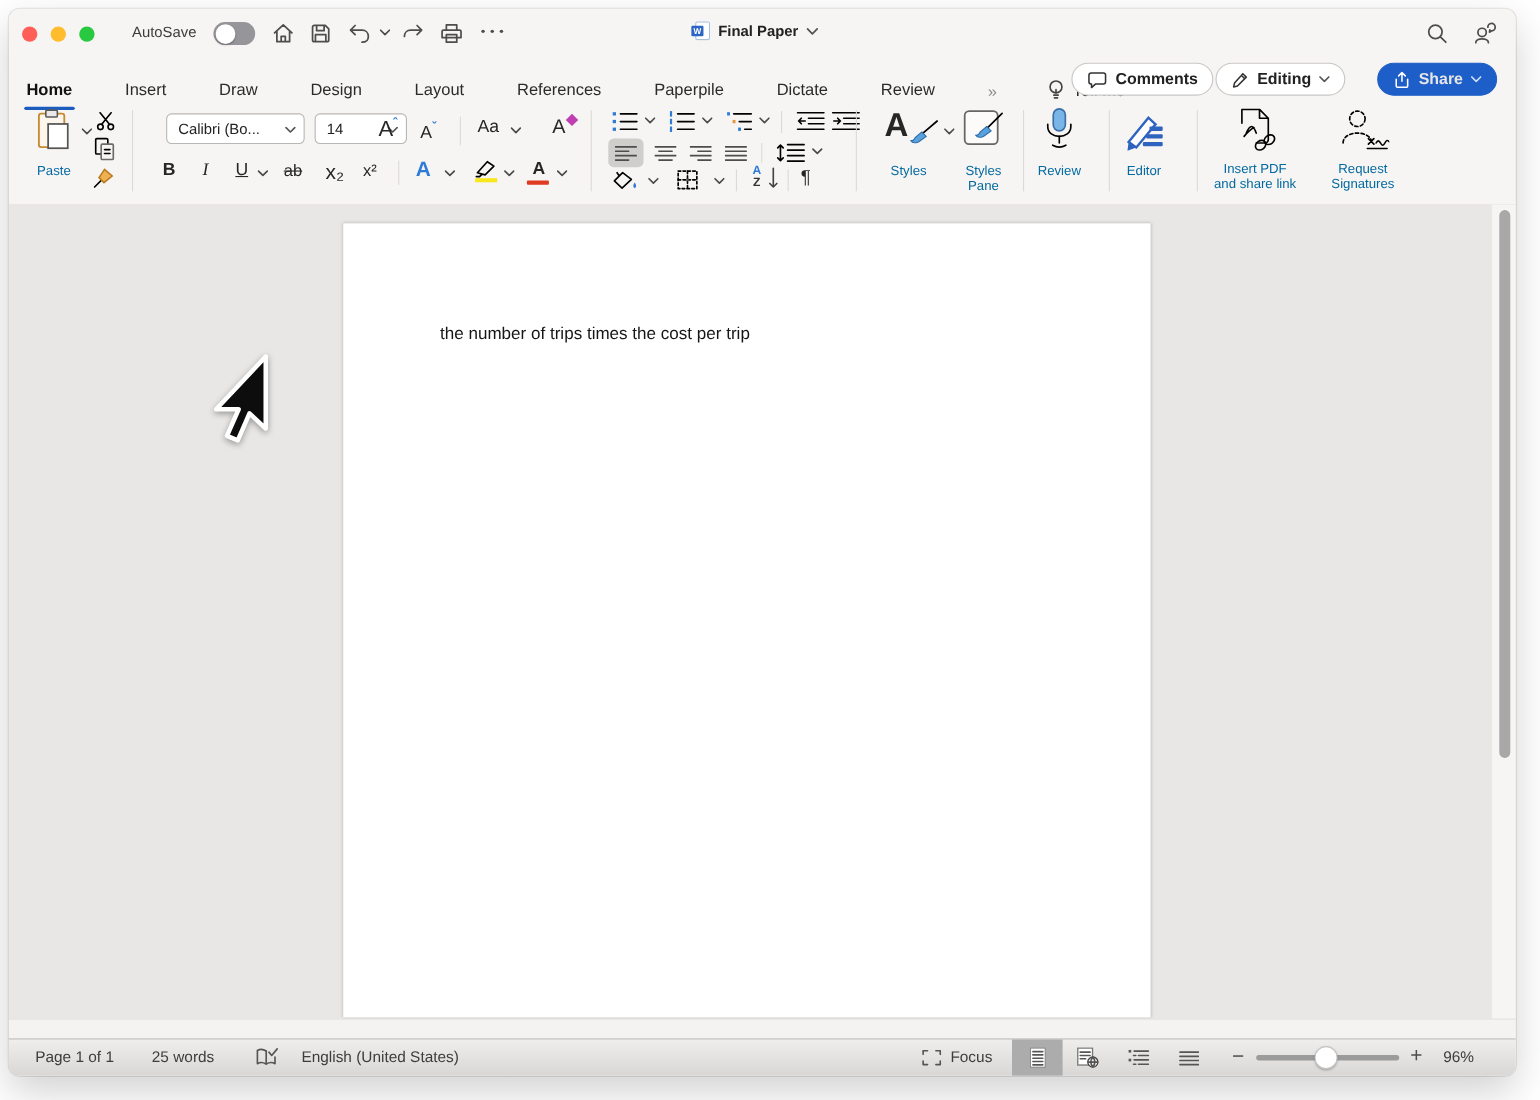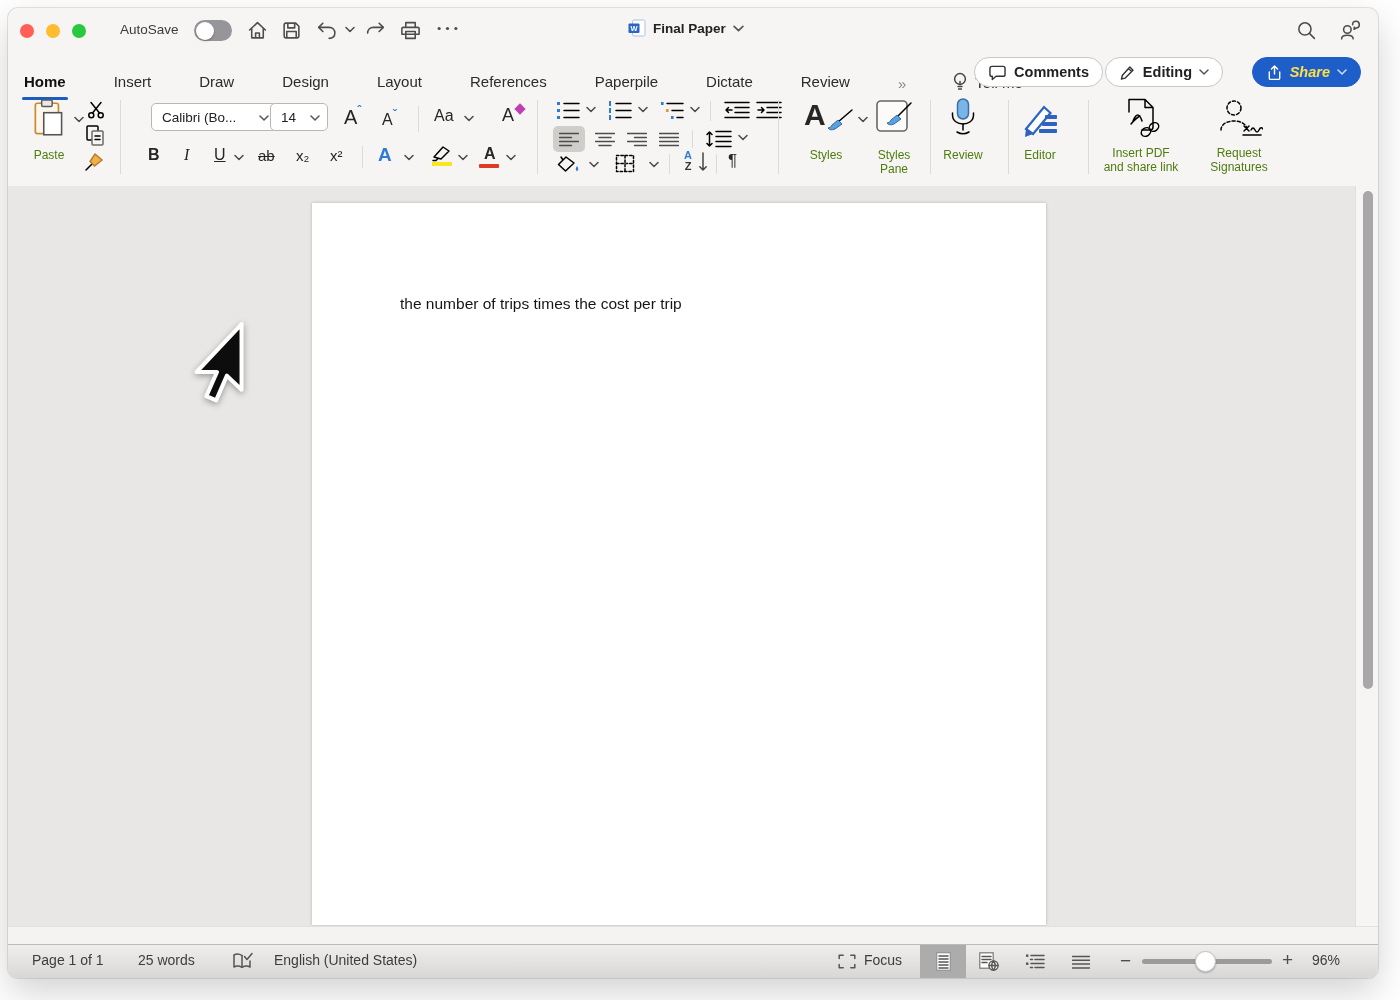--- a/index.html
+++ b/index.html
@@ -21,27 +21,27 @@
   
   .tabrow{position:absolute;left:0;top:42px;right:0;height:42px;}
   .tabs{position:absolute;left:16px;top:0;height:42px;display:flex;align-items:flex-end;gap:48px;font-size:15px;color:#2b2b2b;}
   .tab{position:relative;padding:2px 0;cursor:default;}
   .tab.active{font-weight:700;color:#111;}
   .tab.active .underline{position:absolute;left:-2px;right:-2px;bottom:-8px;height:3px;border-radius:2px;background:#1a5dbe;}
   .overflow-chv{font-size:15px;color:#8a8a8a;letter-spacing:-2px;}
   .tellme{display:flex;align-items:center;gap:7px;}
   .pill{position:absolute;top:7px;height:30px;border-radius:16px;display:flex;align-items:center;gap:7px;
     padding:0 13px;background:#fff;border:1px solid #c9c7c5;font-size:14.5px;font-weight:600;color:#222;box-sizing:border-box;}
-  .pill.share{background:#1e5ec8;border-color:#1e5ec8;color:#fde047;font-style:italic;}
+  .pill.share{background:#1e5ec8;border-color:#1e5ec8;color:#e5e5e5;}
   
   .ribbon{position:absolute;left:0;top:84px;right:0;height:94px;border-bottom:1px solid #d4d2cf;box-sizing:content-box;}
   .vdiv{position:absolute;top:8px;height:74px;width:1px;background:#dcdad7;}
   .vdiv.lite{top:54px;height:22px;}
   .chv{position:absolute;width:10px;height:7px;color:#4a4a4a;}
-  .rlbl{position:absolute;font-size:12px;color:#4d7c0f;text-align:center;line-height:14px;}
+  .rlbl{position:absolute;font-size:12px;color:#0369a1;text-align:center;line-height:14px;}
   .glyph{position:absolute;color:#262626;}
   .combo{position:absolute;top:11px;height:28px;background:#fff;border:1px solid #b9b7b4;border-radius:5px;
     box-sizing:border-box;display:flex;align-items:center;font-size:13.5px;color:#222;padding:0 22px 0 10px;}
   .combo .cchv{position:absolute;right:7px;top:11px;color:#555;}
   .caret-b{color:#2f7ed8;font-weight:700;}
   .selbox{position:absolute;top:34px;width:32px;height:26px;border-radius:5px;display:flex;align-items:center;justify-content:center;color:#4d4d4d;}
   .selbox.on{background:#d0cecb;}
   .bar-under{position:absolute;height:4px;border-radius:1px;}
   .sortaz{position:absolute;top:58px;line-height:11px;font-size:11px;font-weight:700;text-align:center;width:12px;}
   
@@ -247,21 +247,21 @@
     <div class="vdiv" style="left:112px"></div>
 
     <div class="combo" style="left:143px;width:126px">
       <span>Calibri (Bo...</span>
       <span class="cchv">
           <svg viewBox="0 0 10 6" width="10" height="6">
             <path class="st" d="M1 1 L5 5 L9 1"></path>
           </svg>
         </span>
     </div>
-    <div class="combo" style="left:262px;width:58px">
+    <div class="combo" style="left:278px;width:84px">
       <span>14</span>
       <span class="cchv">
           <svg viewBox="0 0 10 6" width="10" height="6">
             <path class="st" d="M1 1 L5 5 L9 1"></path>
           </svg>
         </span>
     </div>
     <span class="glyph" style="left:336px;top:12px;font-size:20px"><span>A</span><span class="caret-b" style="font-size:12px;vertical-align:9px">ˆ</span></span>
     <span class="glyph" style="left:374px;top:16px;font-size:16px"><span>A</span><span class="caret-b" style="font-size:12px;vertical-align:6px">ˇ</span></span>
     <div class="vdiv lite" style="left:410px;top:14px;height:26px"></div>
@@ -275,21 +275,21 @@
 
     <span class="glyph" style="left:140px;top:54px;font-size:16px;font-weight:700">B</span>
     <span class="glyph" style="left:176px;top:54px;font-size:16px;font-style:italic;font-family:'Liberation Serif',serif">I</span>
     <span class="glyph" style="left:206px;top:54px;font-size:16px;text-decoration:underline">U</span>
     <span class="chv" style="left:226px;top:62px">
       <svg viewBox="0 0 10 6" width="10" height="7">
           <path class="st" d="M1 1 L5 5 L9 1"></path>
         </svg>
       </span>
     <span class="glyph" style="left:250px;top:55px;font-size:15px;text-decoration:line-through">ab</span>
-    <span class="glyph" style="left:288px;top:55px;font-size:15px">x₂</span>
+    <span class="glyph" style="left:288px;top:55px;font-size:19px">x₂</span>
     <span class="glyph" style="left:322px;top:55px;font-size:15px">x²</span>
     <div class="vdiv lite" style="left:354px"></div>
     <span class="glyph" style="left:370px;top:52px;font-size:19px;font-weight:700;color:#2e7cd6">A</span>
     <span class="chv" style="left:396px;top:62px">
       <svg viewBox="0 0 10 6" width="10" height="7">
           <path class="st" d="M1 1 L5 5 L9 1"></path>
         </svg>
       </span>
     <span class="abs" style="left:422px;top:52px">
       <svg viewBox="0 0 24 22" width="24" height="22">

